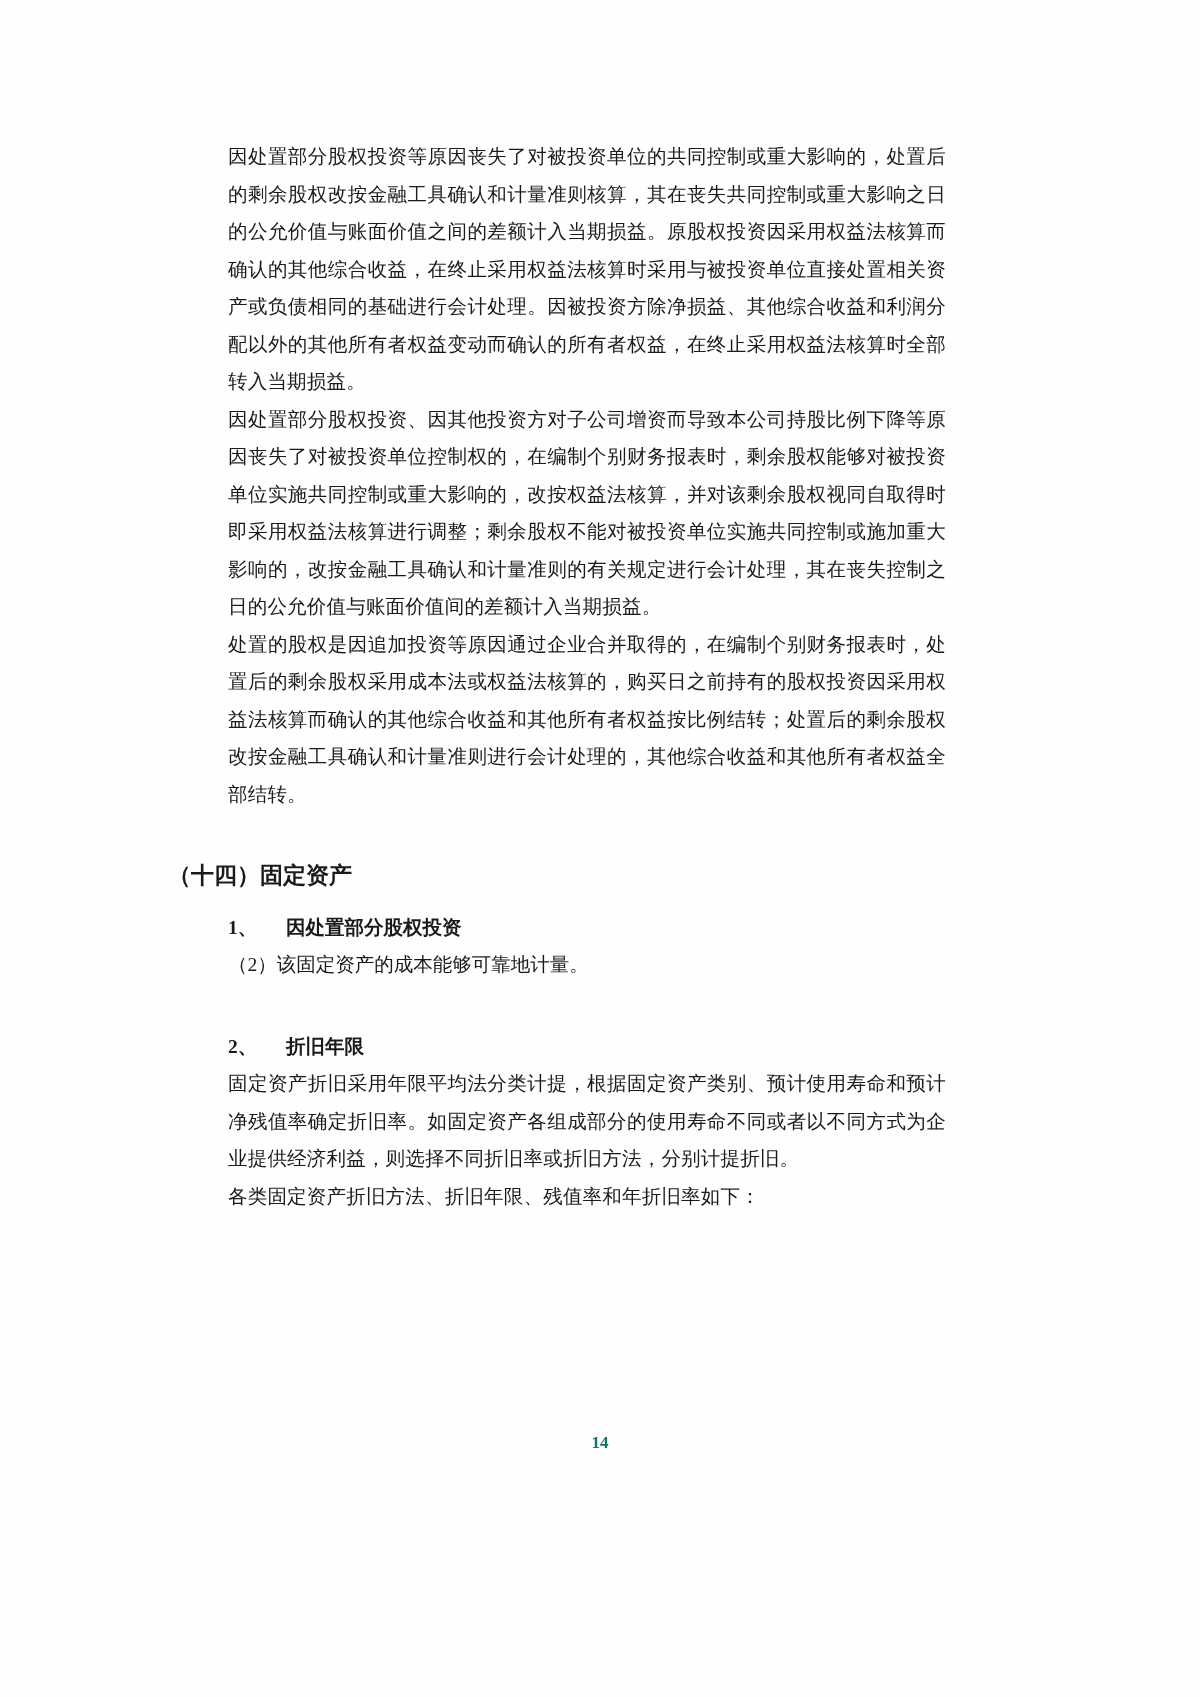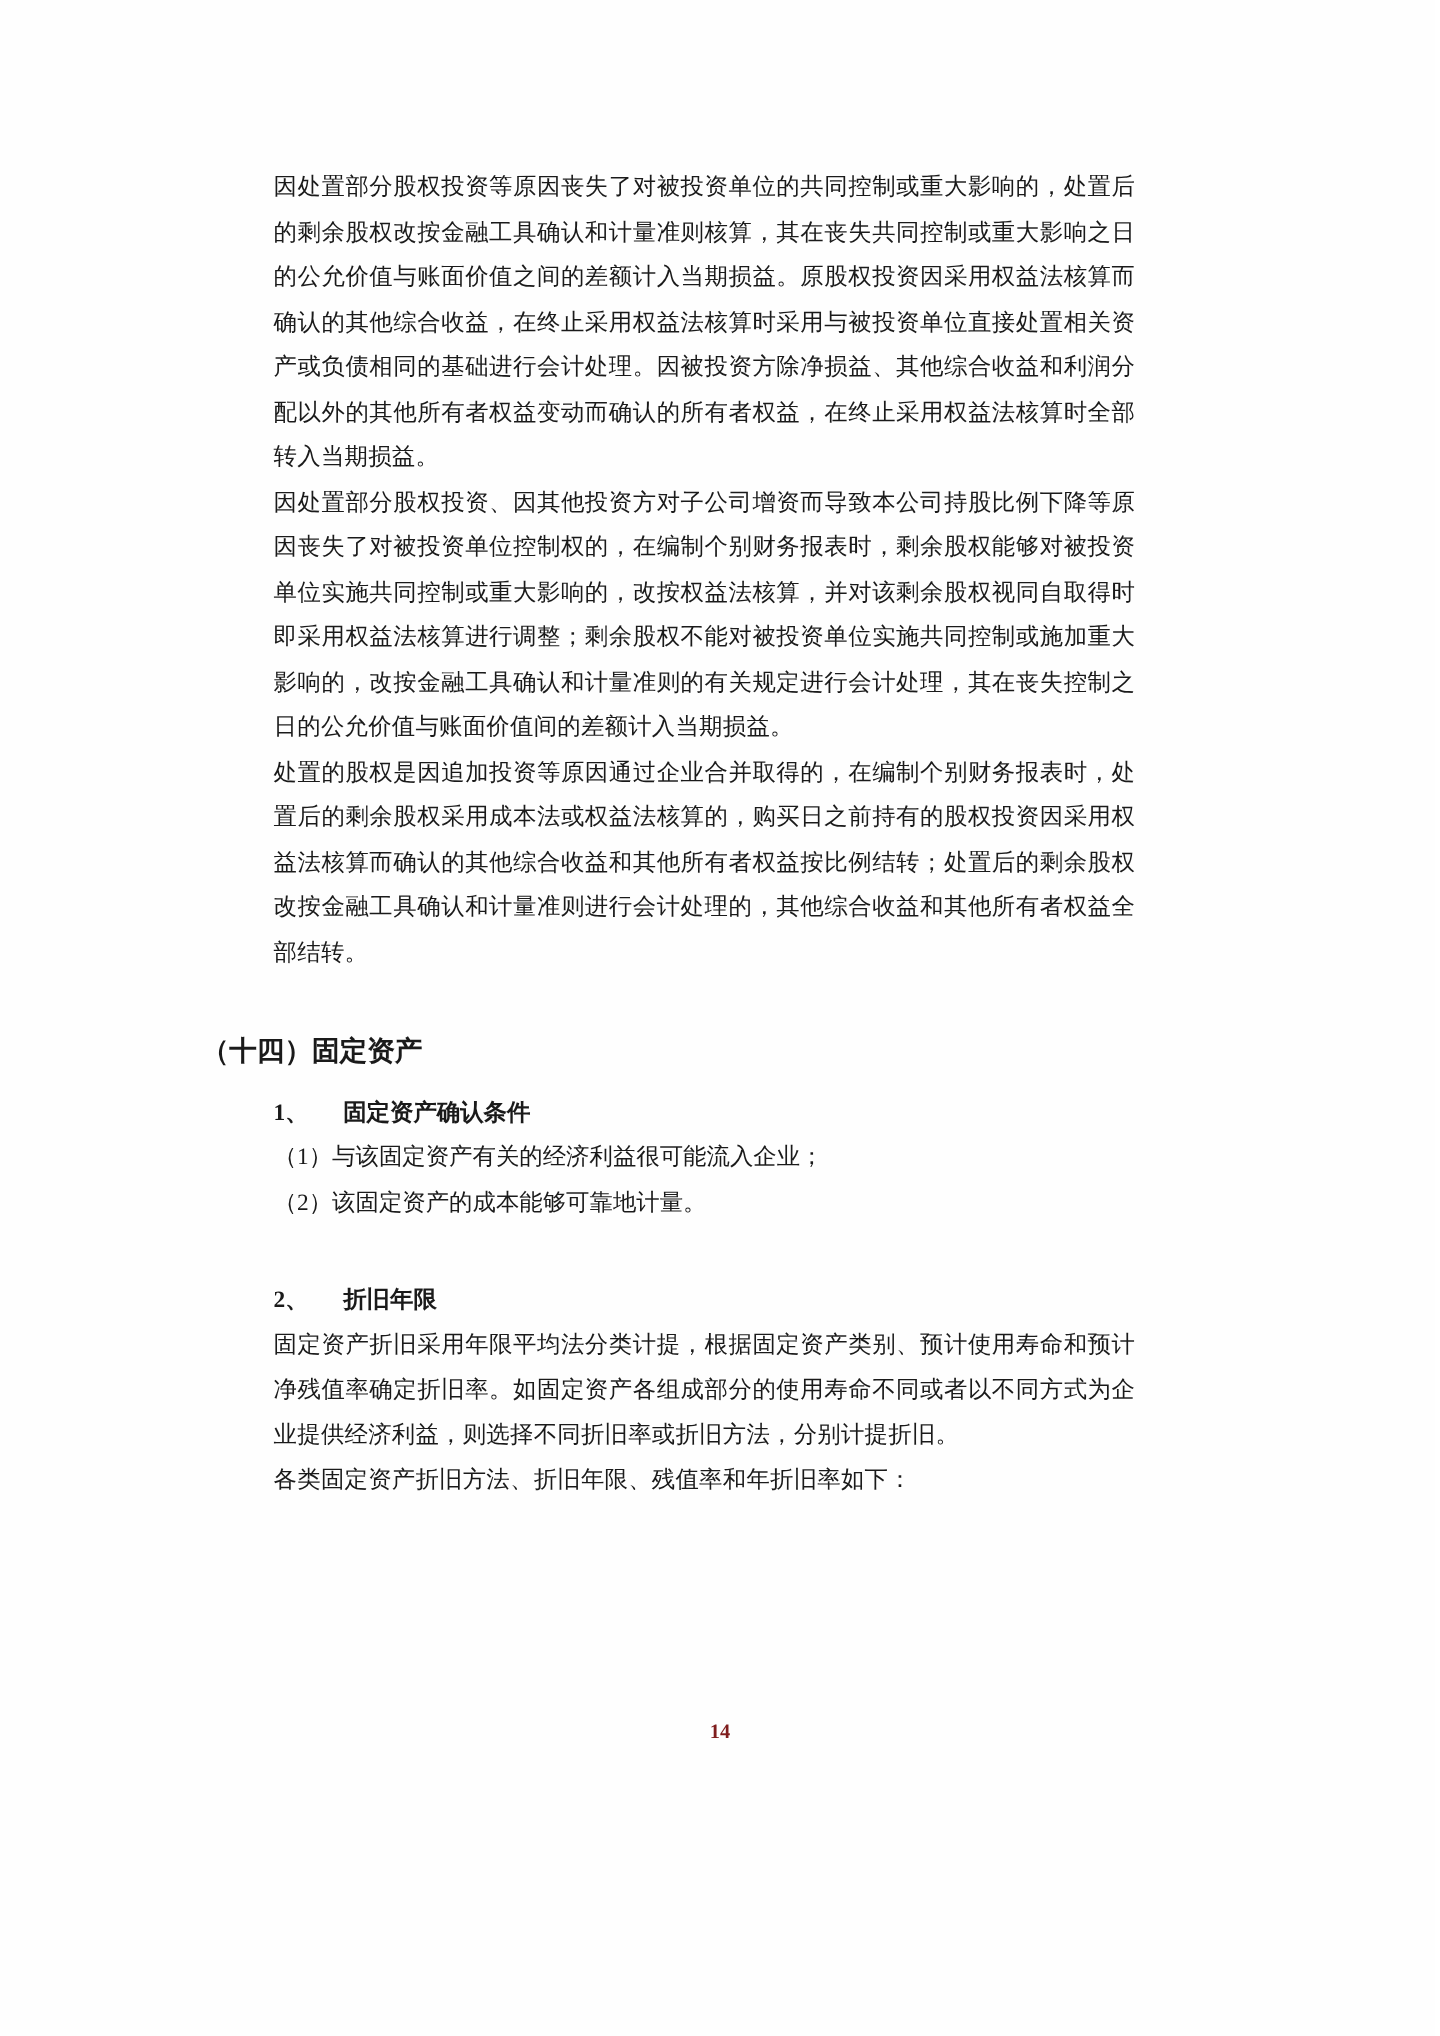--- a/index.html
+++ b/index.html
@@ -61,38 +61,37 @@
   }
   .page-number {
     position: absolute;
     bottom: 244px;
     left: 0;
     width: 1200px;
     text-align: center;
     font-size: 17px;
     font-weight: bold;
     font-family: "Liberation Serif", serif;
-    color: #7f1d1d;
+    color: #0f766e;
   }
 </style>
 </head>
 <body>
 
 <div class="page">
 
   <p class="para">因处置部分股权投资等原因丧失了对被投资单位的共同控制或重大影响的，处置后的剩余股权改按金融工具确认和计量准则核算，其在丧失共同控制或重大影响之日的公允价值与账面价值之间的差额计入当期损益。原股权投资因采用权益法核算而确认的其他综合收益，在终止采用权益法核算时采用与被投资单位直接处置相关资产或负债相同的基础进行会计处理。因被投资方除净损益、其他综合收益和利润分配以外的其他所有者权益变动而确认的所有者权益，在终止采用权益法核算时全部转入当期损益。</p>
   <p class="para">因处置部分股权投资、因其他投资方对子公司增资而导致本公司持股比例下降等原因丧失了对被投资单位控制权的，在编制个别财务报表时，剩余股权能够对被投资单位实施共同控制或重大影响的，改按权益法核算，并对该剩余股权视同自取得时即采用权益法核算进行调整；剩余股权不能对被投资单位实施共同控制或施加重大影响的，改按金融工具确认和计量准则的有关规定进行会计处理，其在丧失控制之日的公允价值与账面价值间的差额计入当期损益。</p>
   <p class="para">处置的股权是因追加投资等原因通过企业合并取得的，在编制个别财务报表时，处置后的剩余股权采用成本法或权益法核算的，购买日之前持有的股权投资因采用权益法核算而确认的其他综合收益和其他所有者权益按比例结转；处置后的剩余股权改按金融工具确认和计量准则进行会计处理的，其他综合收益和其他所有者权益全部结转。</p>
 
   <h2 class="section-heading">（十四）固定资产</h2>
 
   <h3 class="sub-heading">
-    <span class="num">1、</span><span>固定资产确认条件</span>
+    <span class="num">1、</span><span>因处置部分股权投资</span>
   </h3>
-  <p class="list-line">（1）与该固定资产有关的经济利益很可能流入企业；</p>
   <p class="list-line">（2）该固定资产的成本能够可靠地计量。</p>
 
   <div class="spacer-lg"></div>
 
   <h3 class="sub-heading">
     <span class="num">2、</span><span>折旧年限</span>
   </h3>
   <p class="para">固定资产折旧采用年限平均法分类计提，根据固定资产类别、预计使用寿命和预计净残值率确定折旧率。如固定资产各组成部分的使用寿命不同或者以不同方式为企业提供经济利益，则选择不同折旧率或折旧方法，分别计提折旧。</p>
   <p class="para">各类固定资产折旧方法、折旧年限、残值率和年折旧率如下：</p>
 

